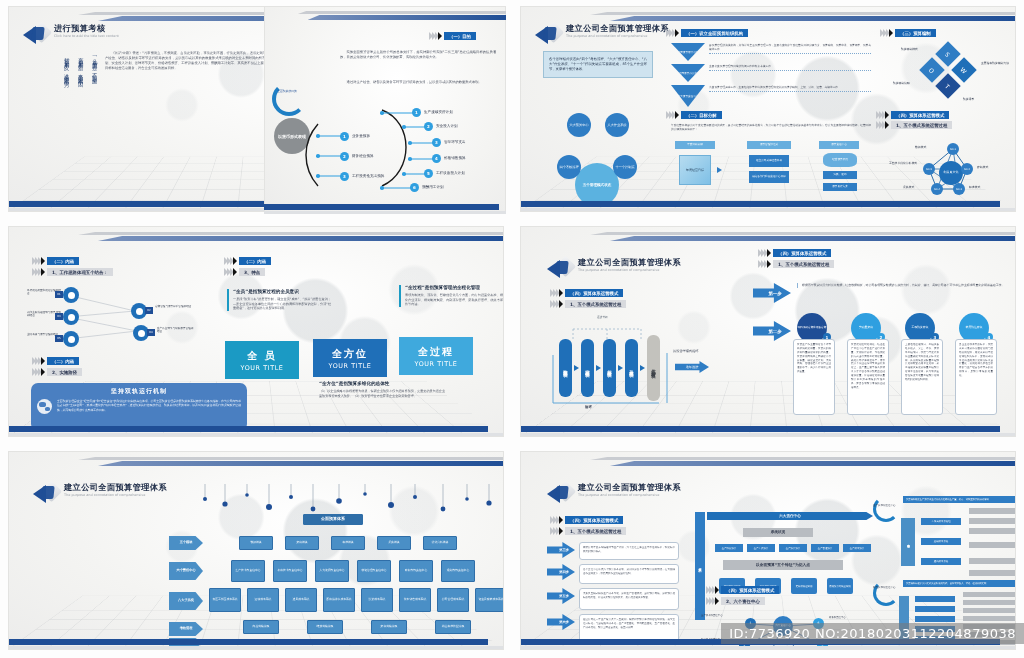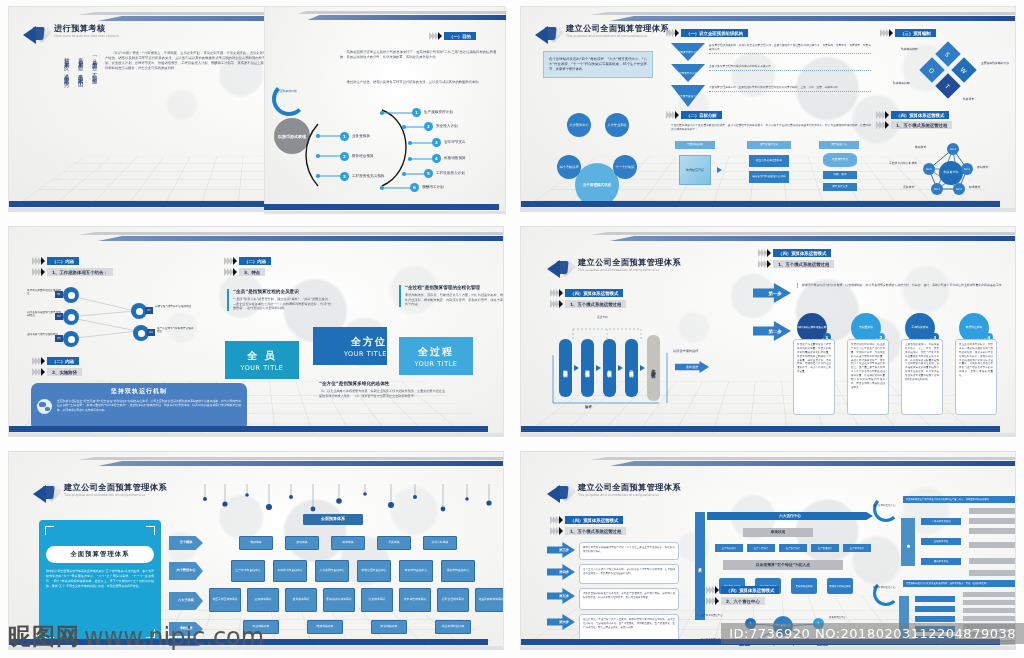--- a/index.html
+++ b/index.html
@@ -472,21 +472,21 @@
      </div>
      <div class="rbox" style="left:306px;top:154px;width:130px;border-left:none;">
        <div class="h">“全方位”是指预算多维化的总体性</div>
        <div class="p">（1）以企业战略可持续发展为前提，保观企业预算不仅包括财务预算，更重要的是包括企业量预算和资本投入预算。（2）预算管理全方位覆盖企业全部定额管理。</div>
      </div>
 
      <div class="big3" style="left:216px;top:114px;background:#1b9ac4;">
        <div class="cn">全 员</div>
        <div class="en">YOUR TITLE</div>
      </div>
-     <div class="big3" style="left:304px;top:100px;background:#1f6fb8;align-items:flex-end;">
+     <div class="big3" style="left:304px;top:112px;background:#1f6fb8;">
        <div class="cn">全方位</div>
        <div class="en">YOUR TITLE</div>
      </div>
      <div class="big3" style="left:390px;top:110px;background:#3fa9dd;">
        <div class="cn">全过程</div>
        <div class="en">YOUR TITLE</div>
      </div>
 
      <div class="botbar"></div>
      <div class="botbar2"></div>
@@ -650,28 +650,20 @@
                 <circle cx="166" cy="10" r="1.8"></circle>
                 <circle cx="192" cy="21" r="3"></circle>
            <circle cx="216" cy="13" r="2"></circle>
                 <circle cx="244" cy="25" r="2.4"></circle>
                 <circle cx="268" cy="15" r="1.8"></circle>
            <circle cx="290" cy="19" r="2.6"></circle>
          </g>
        </svg>
      </div>
 
-     <div class="cyanpanel" style="left:30px;top:68px;width:122px;height:124px;">
-       <div class="corner" style="left:6px;top:6px;border-right:none;border-bottom:none;"></div>
-       <div class="corner" style="right:6px;top:6px;border-left:none;border-bottom:none;"></div>
-       <div class="corner" style="left:6px;bottom:6px;border-right:none;border-top:none;"></div>
-       <div class="corner" style="right:6px;bottom:6px;border-left:none;border-top:none;"></div>
-       <div class="pill" style="margin-top:18px;">全面预算管理体系</div>
-       <div class="p">张本的公司全面预算管理体系的运作模式是以“五个管理模块”状态为主线，各个管理模式状态由“六个”预算责任作中心、“八个”生产预算清系统、“十一个”重点项目、“四个”考核流程标准指标构成，通过从上，再下个分解的5个生产过程流化措施，形成“五个”不同含义集洋模式的运行状态，实现全面预算的闭环管控。</div>
-     </div>
 
      <div style="position:absolute;left:160px;top:62px;width:344px;height:128px;">
        <div class="onode l1" style="left:134px;top:0;width:60px;height:11px;font-size:4px;font-weight:bold;">全面预算体系</div>
 
        <div class="olab" style="left:0px;top:22px;width:34px;height:14px;">五个模块</div>
        <div class="onode" style="left:70px;top:22px;width:34px;height:14px;">数据模块</div>
        <div class="onode" style="left:116px;top:22px;width:34px;height:14px;">定额模块</div>
        <div class="onode" style="left:162px;top:22px;width:34px;height:14px;">标准模块</div>
        <div class="onode" style="left:208px;top:22px;width:34px;height:14px;">采集模块</div>
        <div class="onode" style="left:254px;top:22px;width:34px;height:14px;">优化分析模块</div>
@@ -932,19 +924,15 @@
    <div class="itxt" style="left:172px;top:118px;">安全投入计划</div>
    <div class="itxt" style="left:180px;top:134px;">管理环节支出</div>
    <div class="itxt" style="left:180px;top:150px;">价格销售预算</div>
    <div class="itxt" style="left:172px;top:165px;">工程设备投入计划</div>
    <div class="itxt" style="left:158px;top:179px;">薪酬用工计划</div>
 
    <div class="botbar"></div>
    <div class="botbar2"></div>
  </div>
 
- <div class="wm">
-   <span class="cjk">昵图网</span>
-   <span class="url">www.nipic.com</span>
- </div>
  <div class="idbar">ID:7736920 NO:20180203112204879038</div>
 
 </div>
 
 </body></html>

